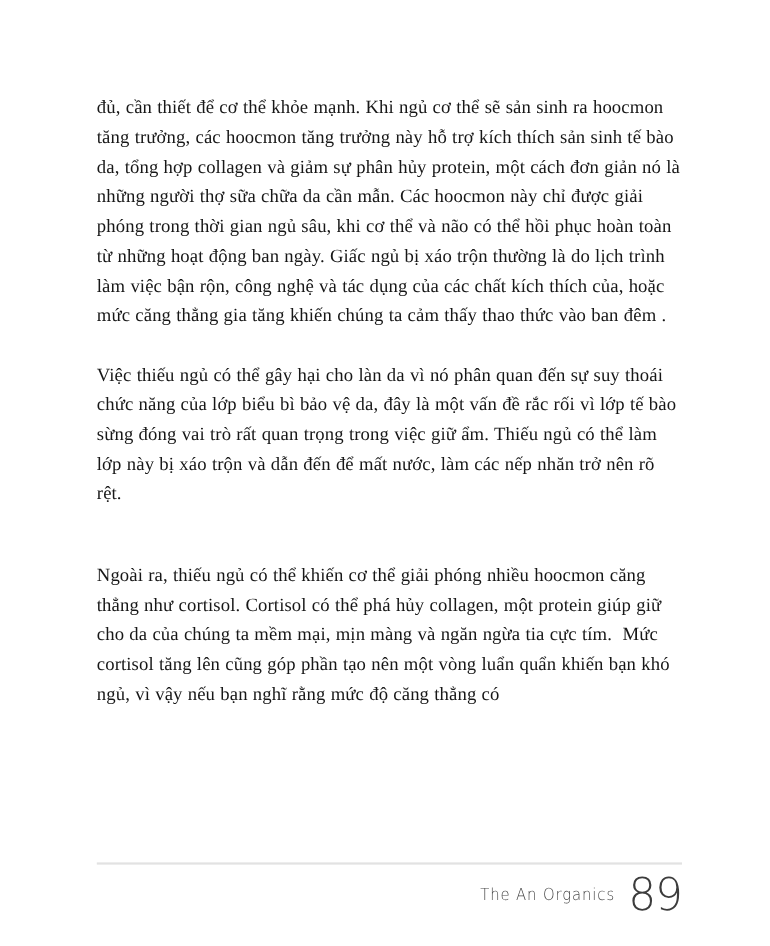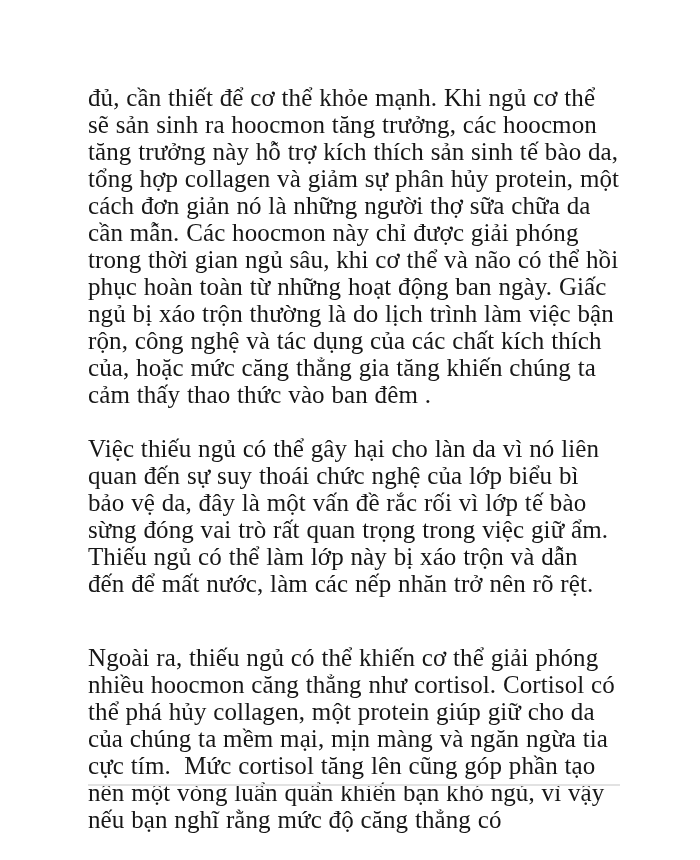--- a/index.html
+++ b/index.html
@@ -29,21 +29,21 @@
   .text-block {
     position: absolute;
     left: 88px;
     top: 84px;
     width: 532px;
   }
 
   .para {
     margin: 0 0 27px 0;
     font-family: "Liberation Serif", "DejaVu Serif", serif;
-    font-size: 25px;
+    font-size: 17px;
     line-height: 27px;
     color: #171717;
     text-align: left;
     letter-spacing: 0.1px;
     word-spacing: 0.4px;
     white-space: pre-wrap;
   }
   .para:last-of-type {
     margin-bottom: 0;
     margin-top: 47px;
@@ -94,20 +94,24 @@
     white-space: nowrap;
   }
 </style>
 </head>
 <body>
 
 <div class="page">
 
   <div class="text-block">
     <p class="para">đủ, cần thiết để cơ thể khỏe mạnh. Khi ngủ cơ thể sẽ sản sinh ra hoocmon tăng trưởng, các hoocmon tăng trưởng này hỗ trợ kích thích sản sinh tế bào da, tổng hợp collagen và giảm sự phân hủy protein, một cách đơn giản nó là những người thợ sữa chữa da cần mẫn. Các hoocmon này chỉ được giải phóng trong thời gian ngủ sâu, khi cơ thể và não có thể hồi phục hoàn toàn từ những hoạt động ban ngày. Giấc ngủ bị xáo trộn thường là do lịch trình làm việc bận rộn, công nghệ và tác dụng của các chất kích thích của, hoặc mức căng thẳng gia tăng khiến chúng ta cảm thấy thao thức vào ban đêm .</p>
-    <p class="para">Việc thiếu ngủ có thể gây hại cho làn da vì nó liên quan đến sự suy thoái chức nghệ của lớp biểu bì bảo vệ da, đây là một vấn đề rắc rối vì lớp tế bào sừng đóng vai trò rất quan trọng trong việc giữ ẩm. Thiếu ngủ có thể làm lớp này bị xáo trộn và dẫn đến để mất nước, làm các nếp nhăn trở nên rõ rệt.</p>
+    <p class="para">Việc thiếu ngủ có thể gây hại cho làn da vì nó phân quan đến sự suy thoái chức năng của lớp biểu bì bảo vệ da, đây là một vấn đề rắc rối vì lớp tế bào sừng đóng vai trò rất quan trọng trong việc giữ ẩm. Thiếu ngủ có thể làm lớp này bị xáo trộn và dẫn đến để mất nước, làm các nếp nhăn trở nên rõ rệt.</p>
     <p class="para">Ngoài ra, thiếu ngủ có thể khiến cơ thể giải phóng nhiều hoocmon căng thẳng như cortisol. Cortisol có thể phá hủy collagen, một protein giúp giữ cho da của chúng ta mềm mại, mịn màng và ngăn ngừa tia cực tím.  Mức cortisol tăng lên cũng góp phần tạo nên một vòng luẩn quẩn khiến bạn khó ngủ, vì vậy nếu bạn nghĩ rằng mức độ căng thẳng có</p>
   </div>
 
   <div class="footer-rule"></div>
 
+  <div class="footer">
+    <span class="footer-brand">The An Organics</span>
+    <span class="footer-pageno">89</span>
+  </div>
 
 </div>
 
 </body></html>

